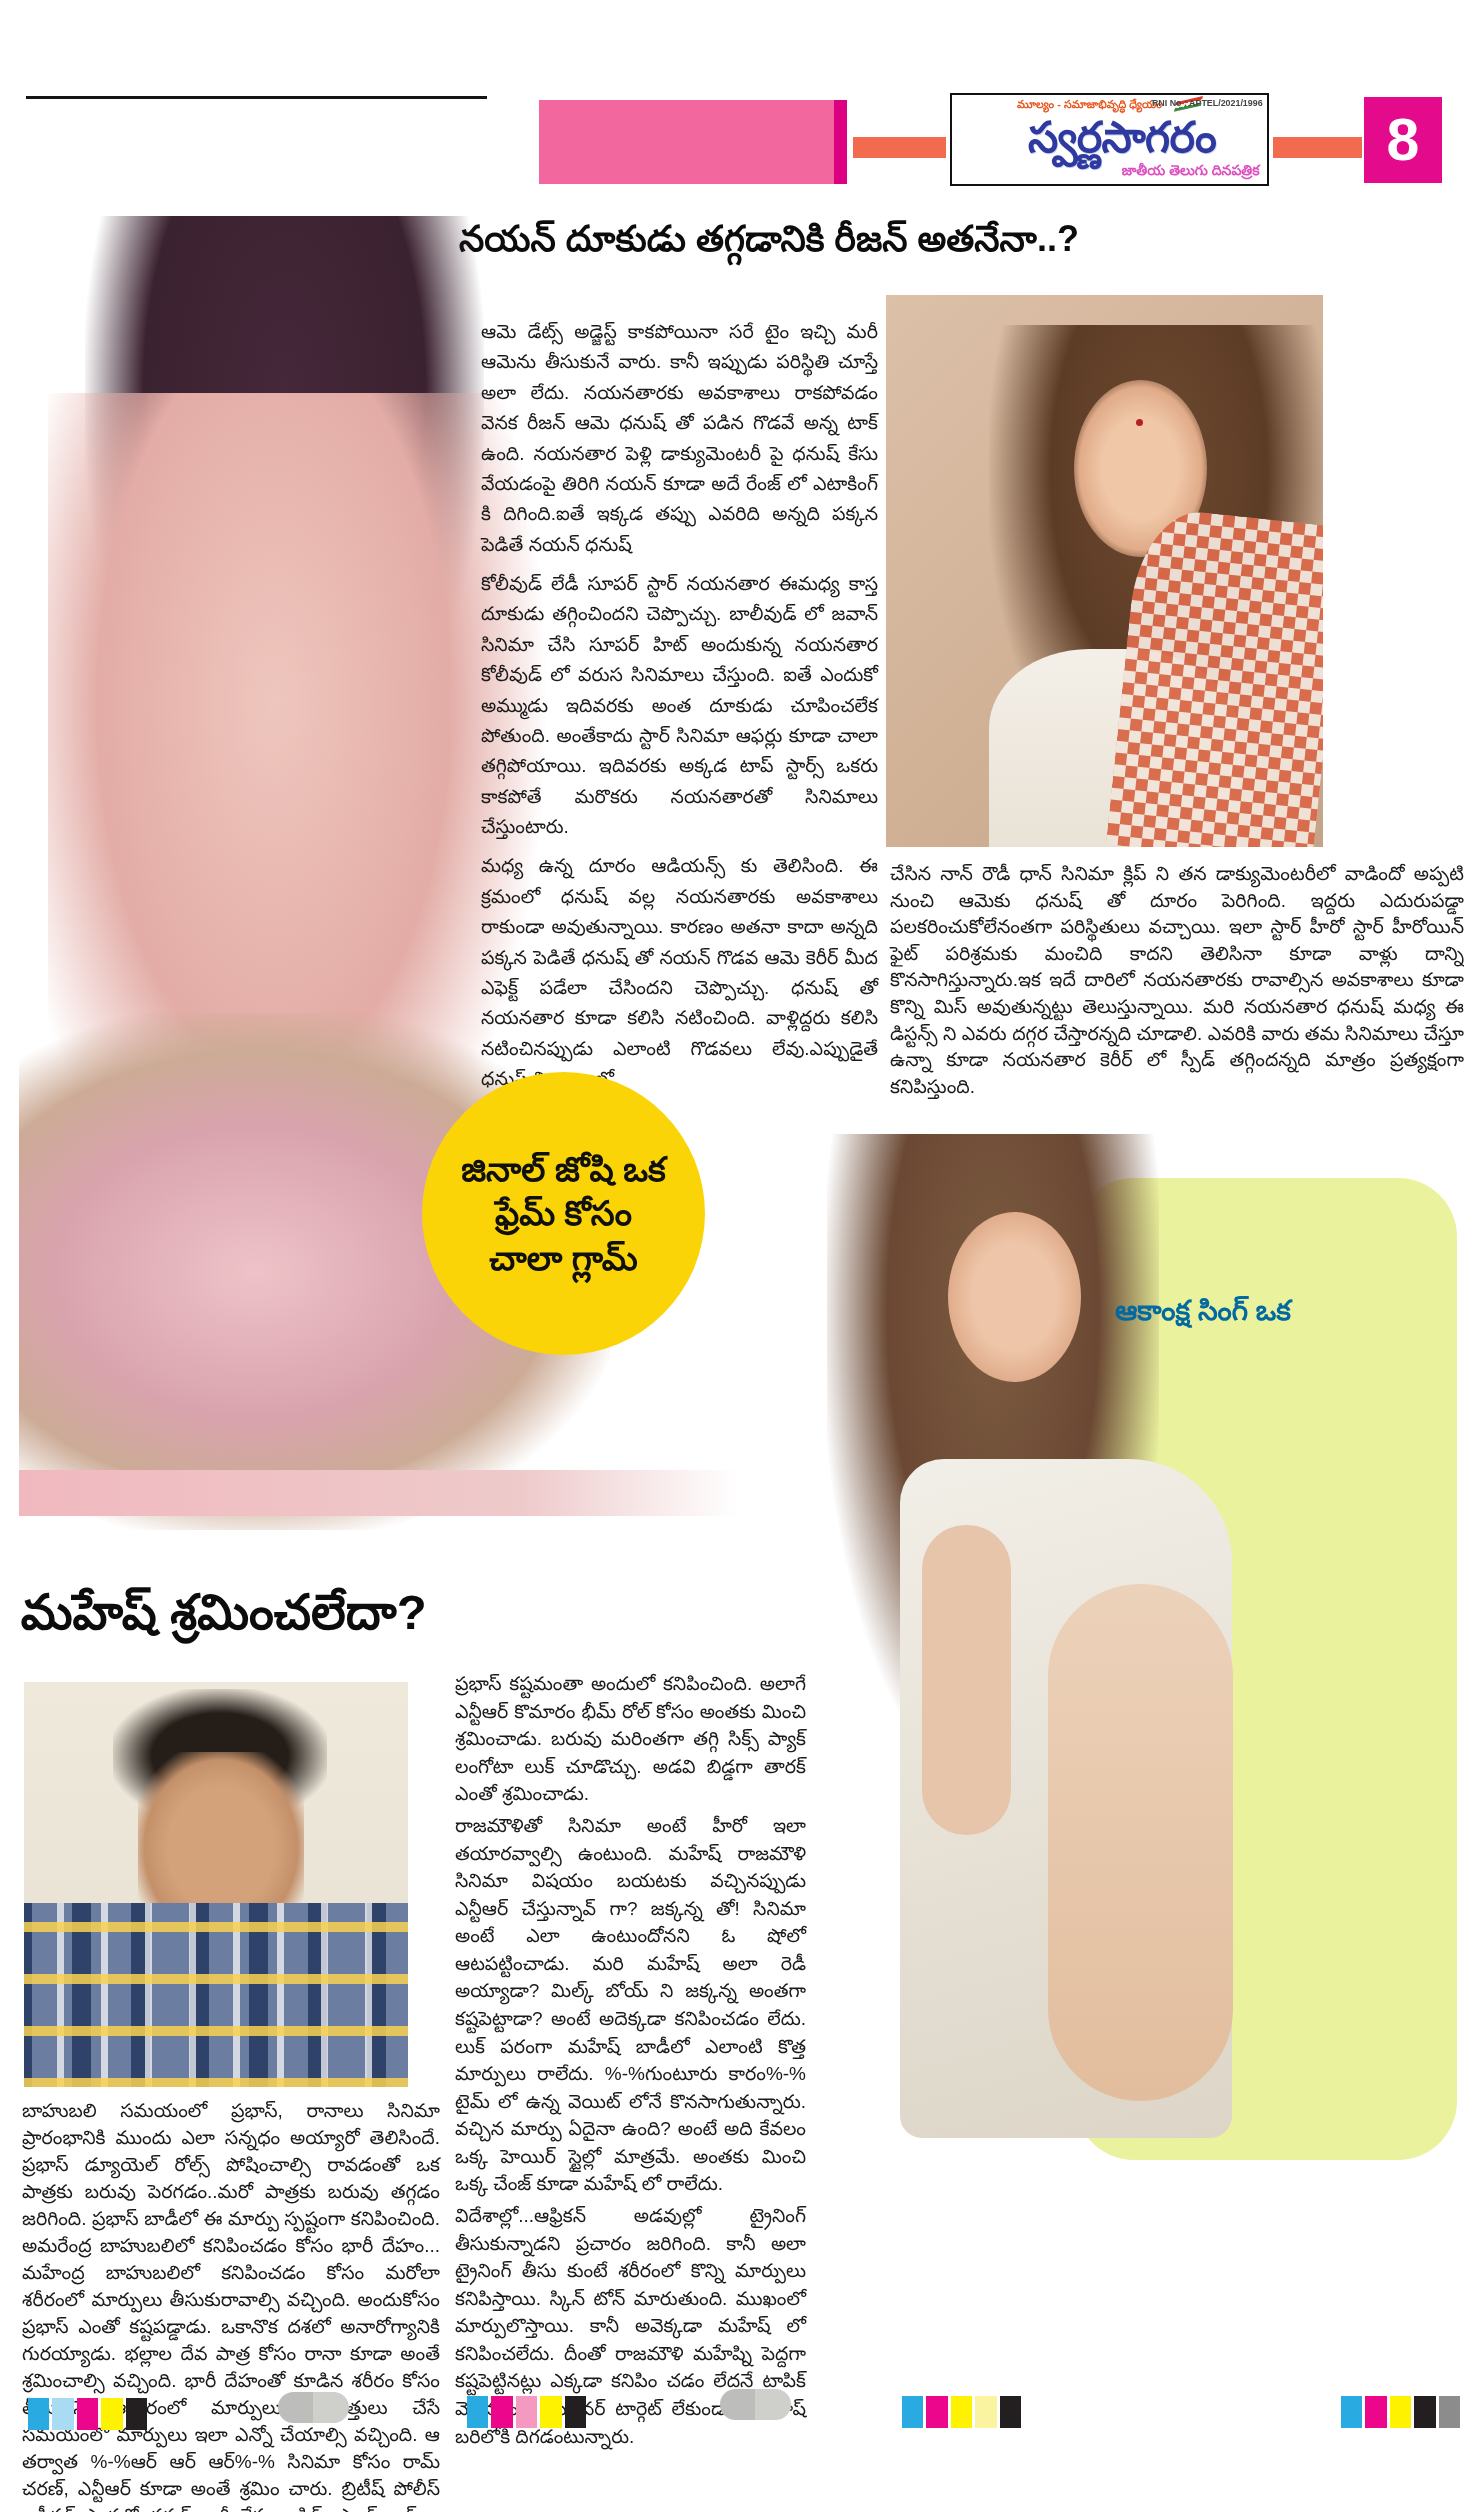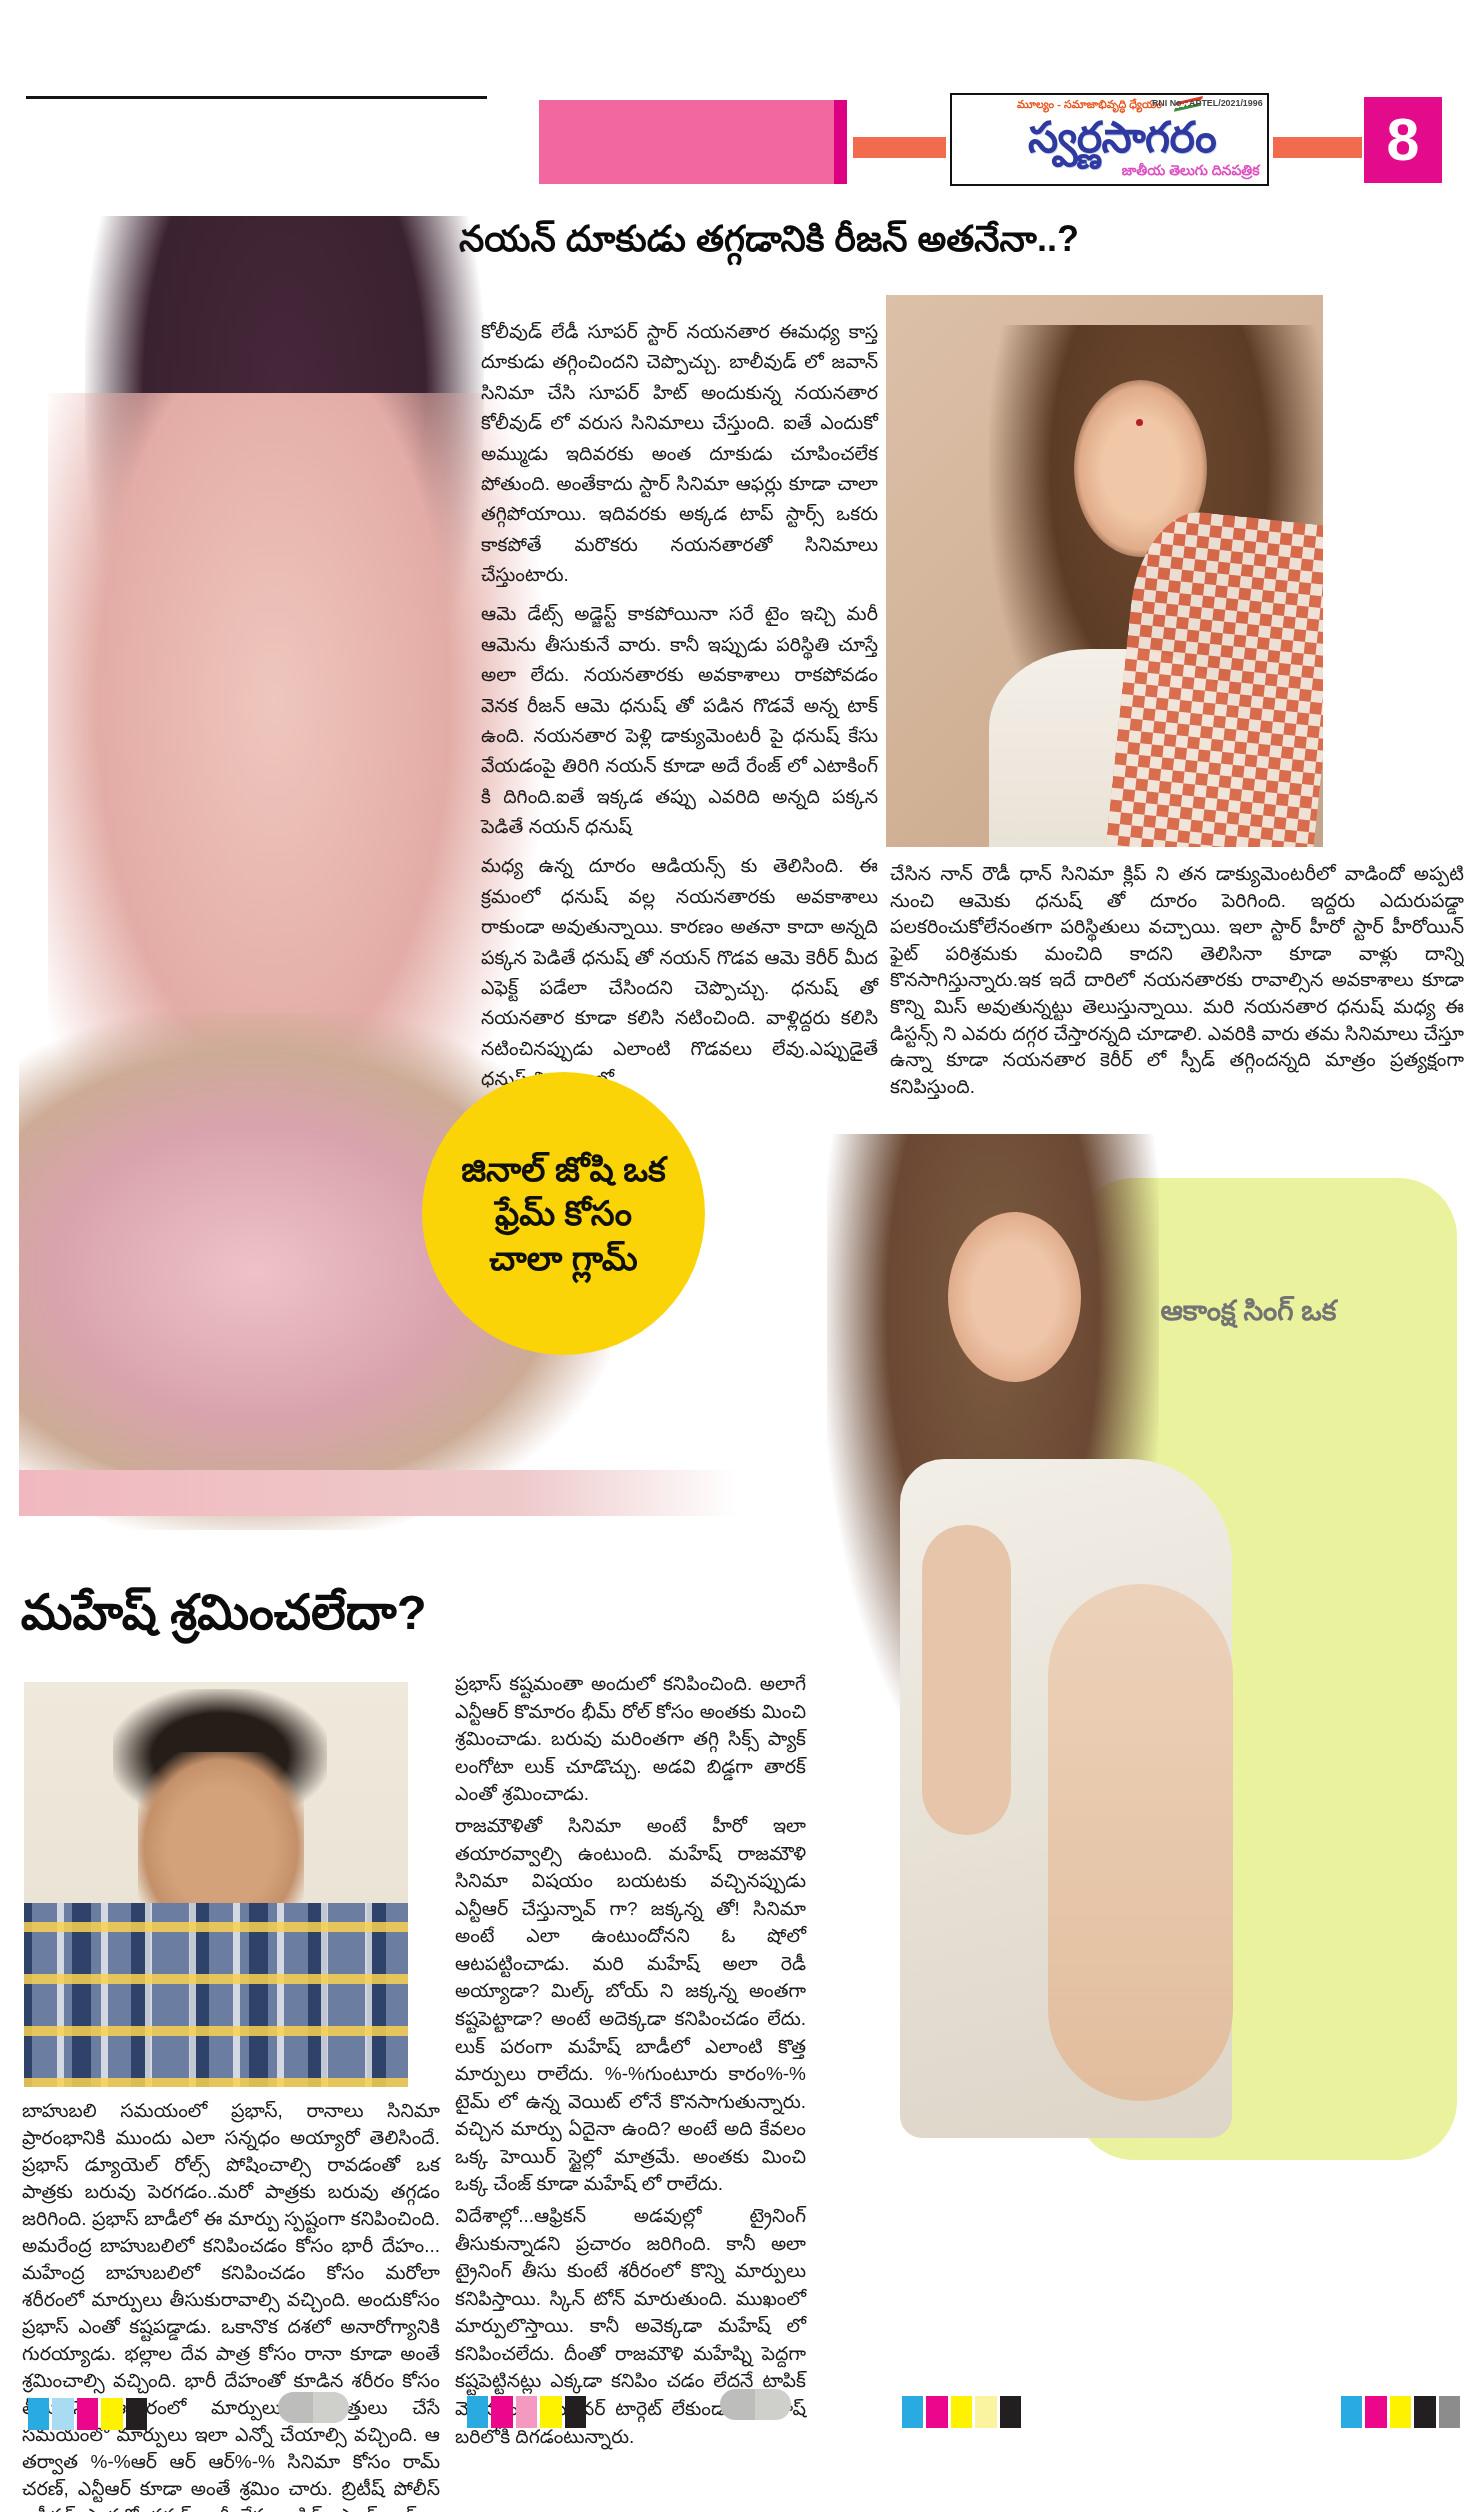--- a/index.html
+++ b/index.html
@@ -67,21 +67,21 @@
 
   .col-2 { left:890px; top:861px; width:574px; font-size:19px; line-height:1.4; text-align:justify; z-index:2; }
   .col-2 p { margin:0; }
 
   .circle-caption { left:422px; top:1072px; width:283px; height:283px; border-radius:50%;
     background:#FBD408; z-index:4; display:flex; flex-direction:column; align-items:center; justify-content:center;
     text-align:center; font-weight:bold; font-size:34px; line-height:1.3; color:#101010; }
 
   
   .green-box { left:1075px; top:1178px; width:382px; height:982px; background:#EAF29E; border-radius:59px; z-index:0; }
-  .ak-caption { left:1084px; top:1283px; width:329px; text-align:center; font-weight:bold; font-size:28px; color:#737373; z-index:3; }
+  .ak-caption { left:1115px; top:1283px; width:329px; text-align:left; font-weight:bold; font-size:28px; color:#0369a1; z-index:3; }
   .ak-caption div { line-height:55px; }
 
   .photo-akanksha { left:701px; top:1112px; width:624px; height:1034px; z-index:1; }
   .ak-hair { position:absolute; left:126px; top:22px; width:332px; height:635px;
     background:radial-gradient(ellipse at 50% 28%, #7d5c42 0%, #6a4833 45%, rgba(106,72,51,0) 74%); }
   .ak-face { position:absolute; left:247px; top:100px; width:133px; height:170px; border-radius:50%;
     background:radial-gradient(ellipse, #eec5a8 0% 45%, #e0ad8c 70%, rgba(224,173,140,0) 82%); }
   .ak-towel { position:absolute; left:199px; top:347px; width:332px; height:679px;
     background:linear-gradient(165deg,#f2efe8,#e5dfd3 60%,#dcd5c8); border-radius:44px 103px 22px 22px; }
   .ak-knee { position:absolute; left:347px; top:472px; width:185px; height:517px; border-radius:92px;
@@ -141,22 +141,22 @@
   <div class="abs headline-1">నయన్ దూకుడు తగ్గడానికి రీజన్ అతనేనా..?</div>
 
   <div class="abs photo-jinal">
     <div class="jinal-hair"></div>
     <div class="jinal-skin"></div>
     <div class="jinal-dress"></div>
     <div class="jinal-band"></div>
   </div>
 
   <div class="abs col-1">
+    <p>ఆమె డేట్స్ అడ్జెస్ట్ కాకపోయినా సరే టైం ఇచ్చి మరీ ఆమెను తీసుకునే వారు. కానీ ఇప్పుడు పరిస్థితి చూస్తే అలా లేదు. నయనతారకు అవకాశాలు రాకపోవడం వెనక రీజన్ ఆమె ధనుష్ తో పడిన గొడవే అన్న టాక్ ఉంది. నయనతార పెళ్లి డాక్యుమెంటరీ పై ధనుష్ కేసు వేయడంపై తిరిగి నయన్ కూడా అదే రేంజ్ లో ఎటాకింగ్ కి దిగింది.ఐతే ఇక్కడ తప్పు ఎవరిది అన్నది పక్కన పెడితే నయన్ ధనుష్</p>
     <p>కోలీవుడ్ లేడీ సూపర్ స్టార్ నయనతార ఈమధ్య కాస్త దూకుడు తగ్గించిందని చెప్పొచ్చు. బాలీవుడ్ లో జవాన్ సినిమా చేసి సూపర్ హిట్ అందుకున్న నయనతార కోలీవుడ్ లో వరుస సినిమాలు చేస్తుంది. ఐతే ఎందుకో అమ్ముడు ఇదివరకు అంత దూకుడు చూపించలేక పోతుంది. అంతేకాదు స్టార్ సినిమా ఆఫర్లు కూడా చాలా తగ్గిపోయాయి. ఇదివరకు అక్కడ టాప్ స్టార్స్ ఒకరు కాకపోతే మరొకరు నయనతారతో సినిమాలు చేస్తుంటారు.</p>
-    <p>ఆమె డేట్స్ అడ్జెస్ట్ కాకపోయినా సరే టైం ఇచ్చి మరీ ఆమెను తీసుకునే వారు. కానీ ఇప్పుడు పరిస్థితి చూస్తే అలా లేదు. నయనతారకు అవకాశాలు రాకపోవడం వెనక రీజన్ ఆమె ధనుష్ తో పడిన గొడవే అన్న టాక్ ఉంది. నయనతార పెళ్లి డాక్యుమెంటరీ పై ధనుష్ కేసు వేయడంపై తిరిగి నయన్ కూడా అదే రేంజ్ లో ఎటాకింగ్ కి దిగింది.ఐతే ఇక్కడ తప్పు ఎవరిది అన్నది పక్కన పెడితే నయన్ ధనుష్</p>
     <p>మధ్య ఉన్న దూరం ఆడియన్స్ కు తెలిసింది. ఈ క్రమంలో ధనుష్ వల్ల నయనతారకు అవకాశాలు రాకుండా అవుతున్నాయి. కారణం అతనా కాదా అన్నది పక్కన పెడితే ధనుష్ తో నయన్ గొడవ ఆమె కెరీర్ మీద ఎఫెక్ట్ పడేలా చేసిందని చెప్పొచ్చు. ధనుష్ తో నయనతార కూడా కలిసి నటించింది. వాళ్లిద్దరు కలిసి నటించినప్పుడు ఎలాంటి గొడవలు లేవు.ఎప్పుడైతే ధనుష్ నిర్మాణంలో</p>
   </div>
 
   <div class="abs photo-nayan">
     <div class="nayan-hair"></div>
     <div class="nayan-face"></div>
     <div class="nayan-bindi"></div>
     <div class="nayan-blouse"></div>
     <div class="nayan-saree"></div>
   </div>

